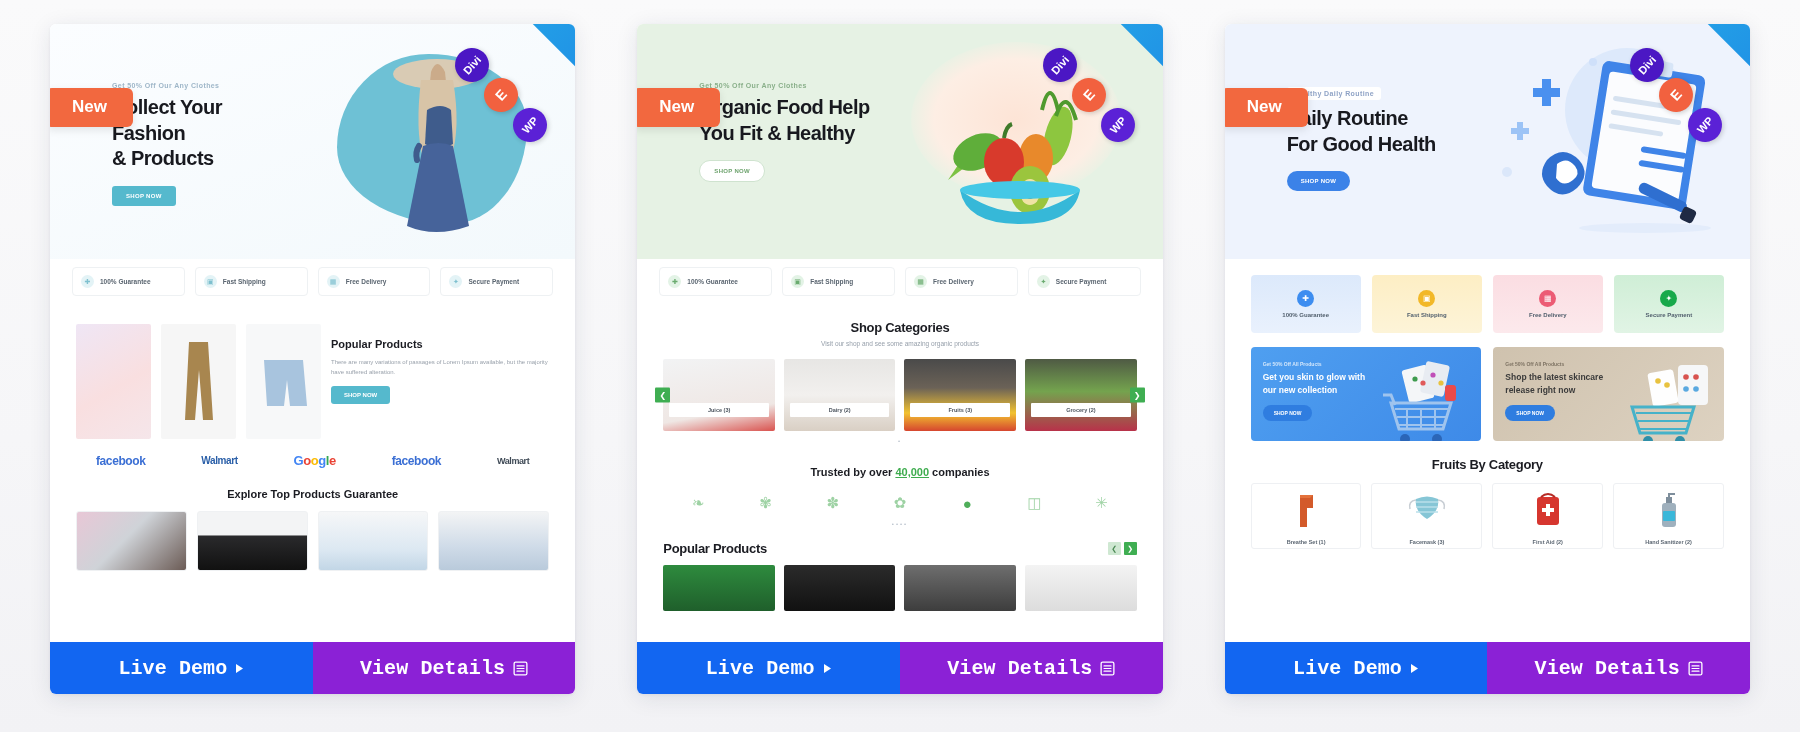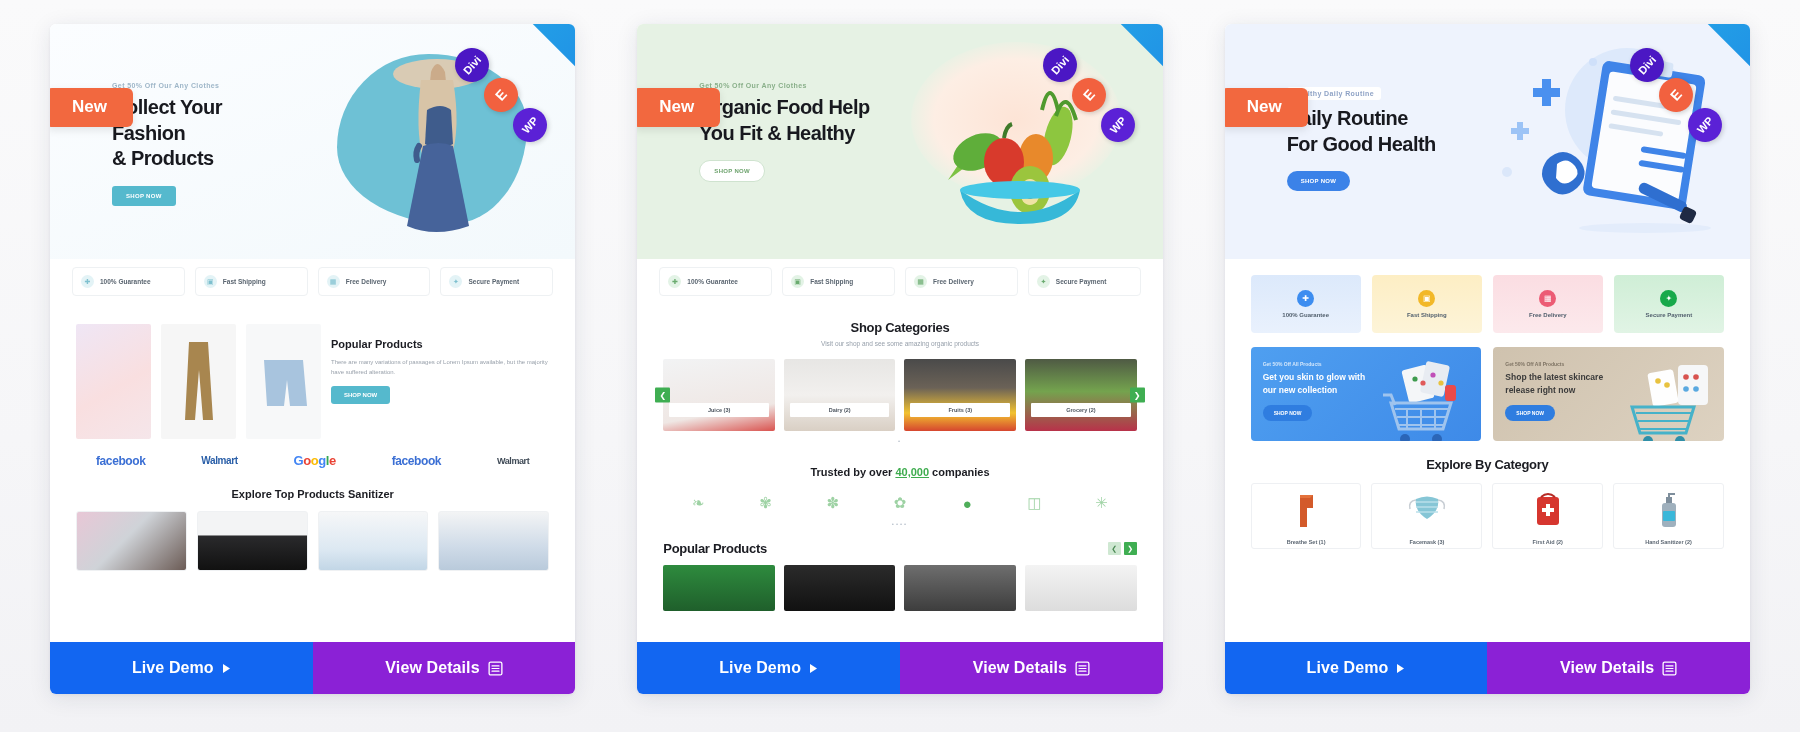--- a/index.html
+++ b/index.html
@@ -298,22 +298,23 @@
     flex: 1; height: 66px; border: 1px solid #eef0f3; border-radius: 3px;
     background: #fff; display: flex; flex-direction: column;
     align-items: center; justify-content: flex-start; padding-top: 7px;
   }
   .cat3-label { font-size: 5.5px; font-weight: 700; color: #5b6672; margin-top: auto; padding-bottom: 3px; }
 
   
   .actions { display: flex; height: 52px; flex: 0 0 auto; }
   .act {
     flex: 1; display: flex; align-items: center; justify-content: center; gap: 8px;
-    color: #fff; font-size: 16px; font-weight: 700; cursor: pointer;
+    color: #fff; font-size: 20px; font-weight: 700; cursor: pointer;
     letter-spacing: .1px;
+    font-family: Liberation Mono, monospace;
   }
   .act.demo { background: #1266f1; }
   .act.details { background: #8b21d6; }
   .act svg { display: block; }
 
   .fade-bottom {
     position: absolute; left:0; right:0; bottom: 52px; height: 18px;
     background: linear-gradient(180deg,rgba(255,255,255,0),rgba(255,255,255,.0));
     pointer-events: none;
   }
@@ -393,21 +394,21 @@
 
 
         <div class="logo-row">
           <div class="logo fb">facebook</div>
           <div class="logo wm">Walmart</div>
           <div class="logo gg"><span class="g-b">G</span><span class="g-r">o</span><span class="g-y">o</span><span class="g-b">g</span><span class="g-g">l</span><span class="g-r">e</span></div>
           <div class="logo fb">facebook</div>
           <div class="logo hs">Walmart</div>
         </div>
 
-        <div class="trusted" style="margin-top:20px">Explore Top Products Sanitizer</div>
+        <div class="trusted" style="margin-top:20px">Explore Top Products Guarantee</div>
         <div class="cat-row">
           <div class="cat-box cat-1"></div>
           <div class="cat-box cat-2"></div>
           <div class="cat-box cat-3"></div>
           <div class="cat-box cat-4"></div>
         </div>
       </div>
       <div class="fade-bottom"></div>
     </div>
 
@@ -647,21 +648,21 @@
               <circle cx="82" cy="30" r="2.8" fill="#5aa9e0"></circle>
             <path d="M18 48 h62 l-8 26 h-46z" fill="none" stroke="#46b2c9" stroke-width="3"></path>
             <path d="M22 54 h56M24 62 h52M26 70 h48" stroke="#46b2c9" stroke-width="2"></path>
             <circle cx="34" cy="82" r="5" fill="#2f8fa8"></circle>
               <circle cx="66" cy="82" r="5" fill="#2f8fa8"></circle>
           </svg>
         </div>
       </div>
 
       <div class="sec">
-        <div class="sec-title">Explore By Category</div>
+        <div class="sec-title">Fruits By Category</div>
         <div class="cat3-row">
           <div class="cat3">
             <svg width="30" height="40" viewBox="0 0 30 40">
               <path d="M9 4 h13 v13 h-6 v19 h-7z" fill="#d35a2a"></path>
               <path d="M9 4 h13 l-3 3 h-10z" fill="#e4723c"></path>
             </svg>
             <span class="cat3-label">Breathe Set (1)</span>
           </div>
           <div class="cat3">
             <svg width="42" height="34" viewBox="0 0 42 34">

